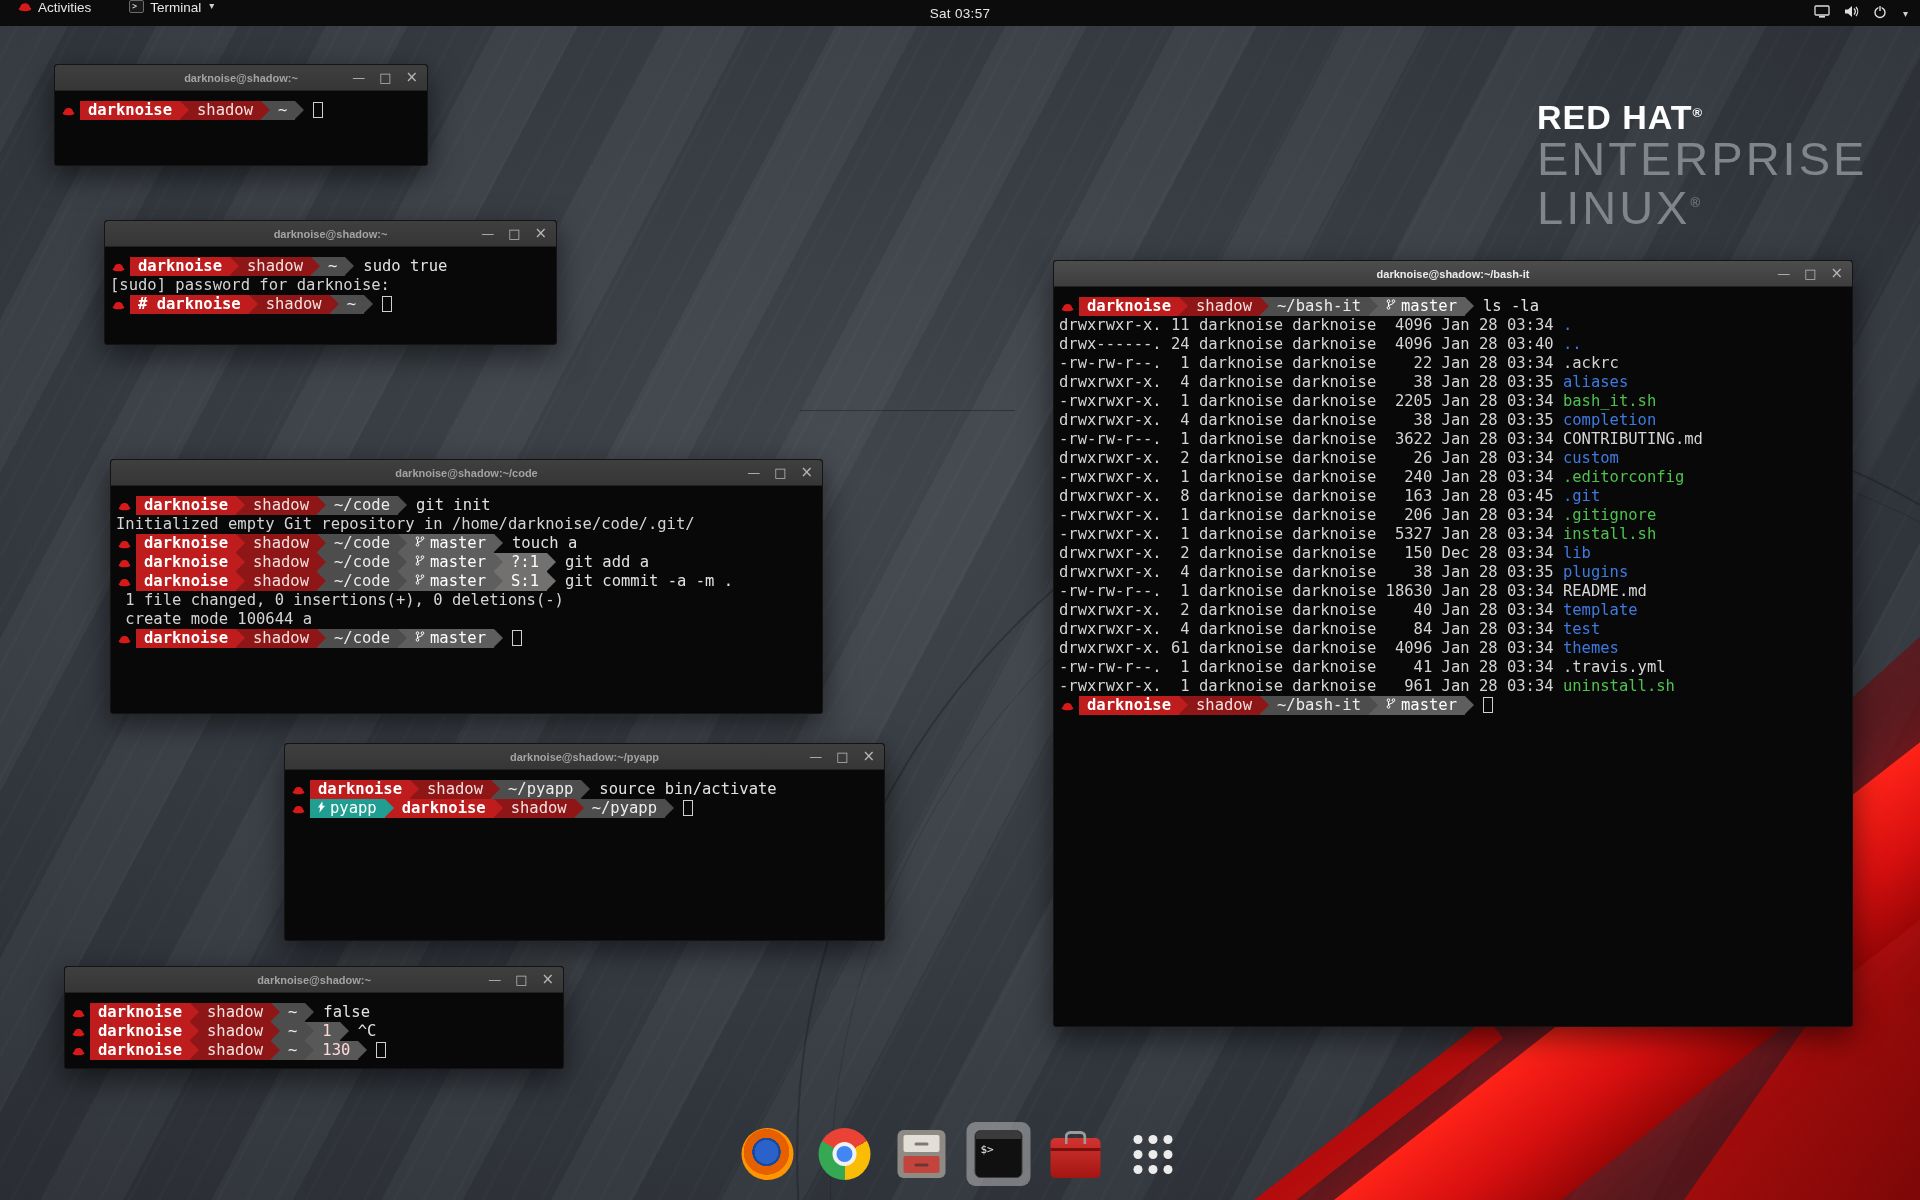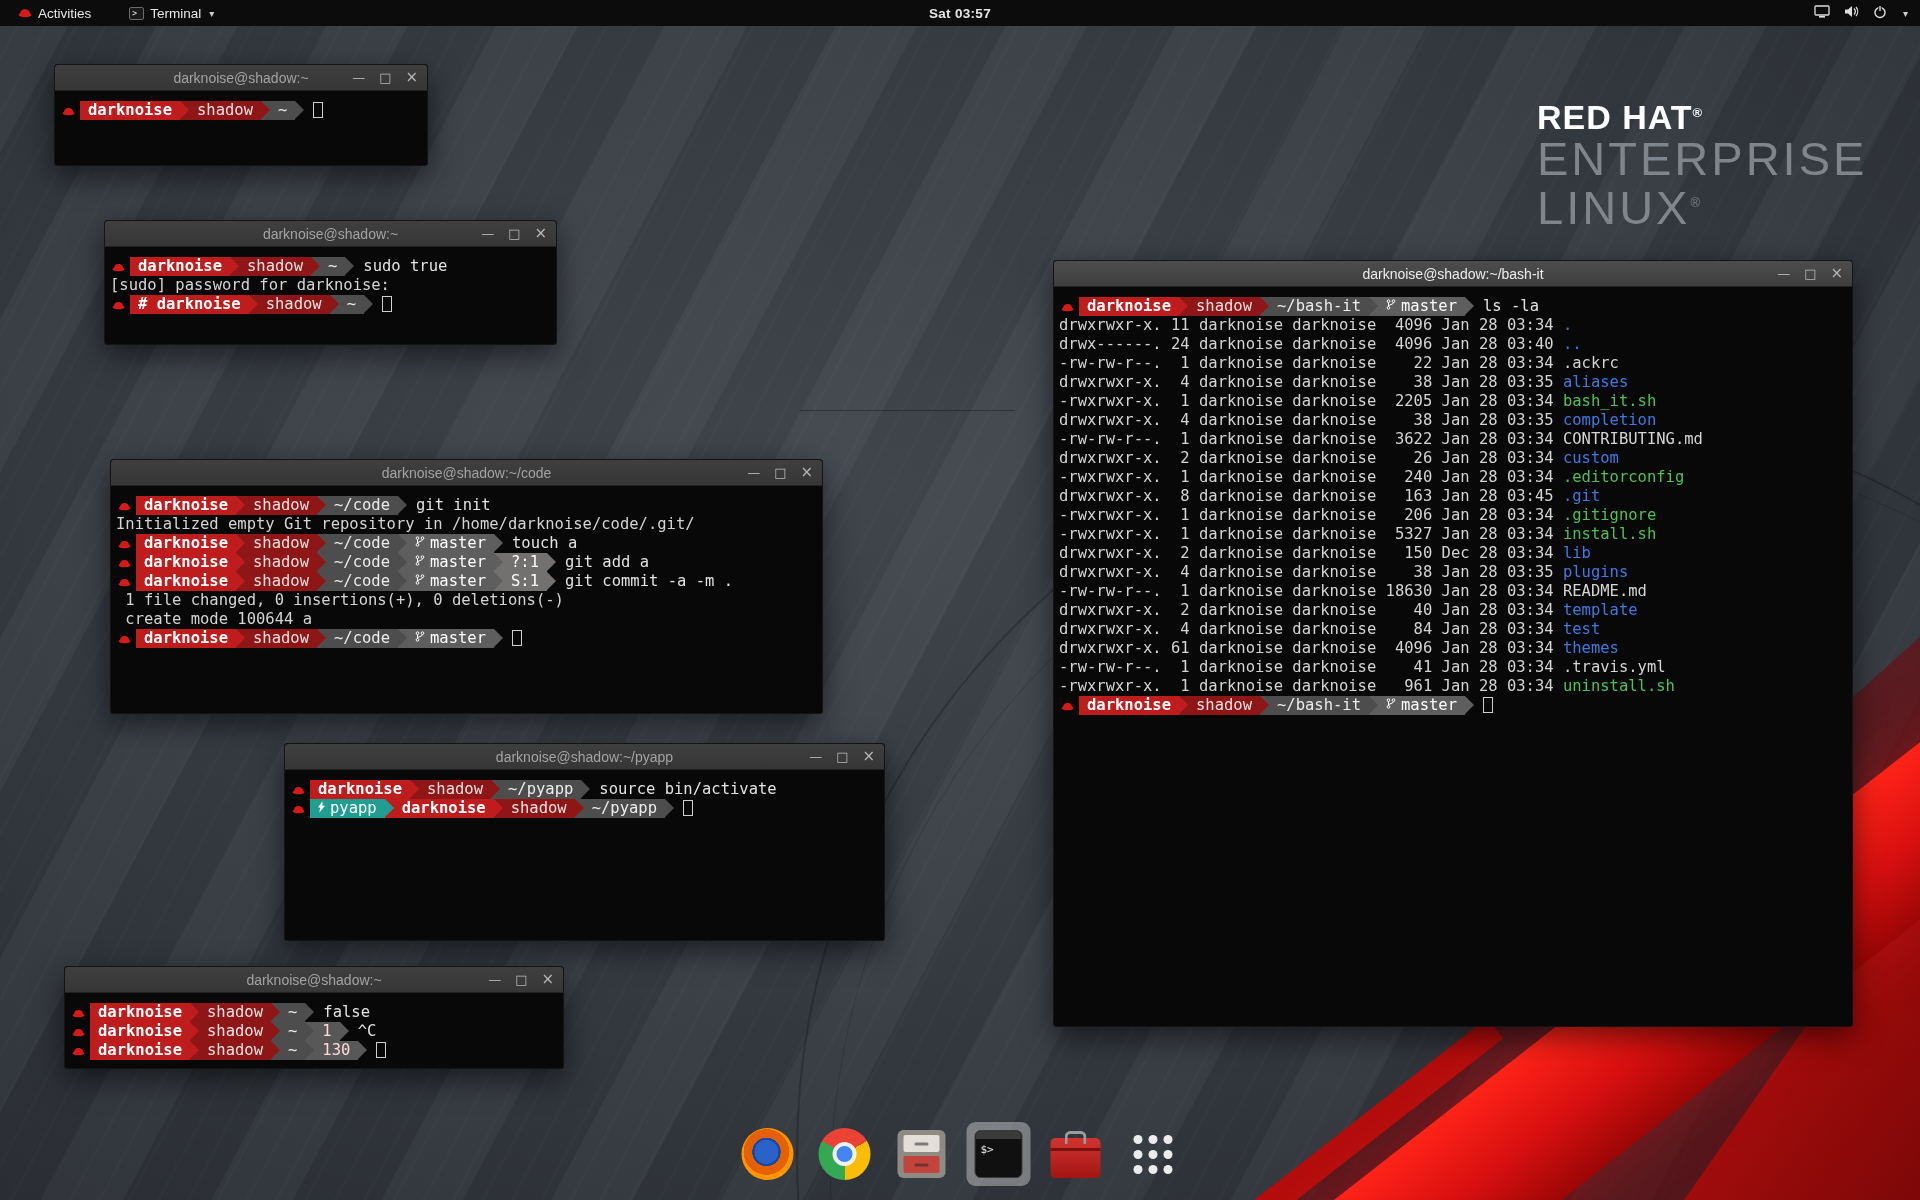--- a/index.html
+++ b/index.html
@@ -20,33 +20,33 @@
   .r4{left:1235px;top:1215px;width:320px;height:26px;background:#b30d0d;transform:rotate(-38deg)}
   .r1{left:1270px;top:1250px;width:1000px;height:140px;background:linear-gradient(to bottom,#ff2318,#d60f0f 55%,#9c0606);transform:rotate(-38deg);box-shadow:0 0 60px rgba(255,30,30,.25)}
   .branding{position:absolute;left:1537px;top:100px;line-height:1.04;user-select:none}
   .brand-row1{font-size:34px;font-weight:bold;color:#fdfdfd;letter-spacing:1px}
   .brand-row{font-size:47px;color:#7f858d;letter-spacing:3px;font-weight:normal}
   .brand-reg{font-size:13px;vertical-align:super;color:inherit}
   
   .topbar{position:absolute;left:0;top:0;width:1920px;height:26px;background:#0c0c0c;color:#e6e6e6;
     display:flex;align-items:center;font-size:13.5px;z-index:50}
   .tb-left{display:flex;align-items:center;gap:22px;padding-left:10px}
-  .tb-btn{display:flex;align-items:center;gap:6px;height:26px;padding:0 8px;cursor:pointer}
+  .tb-btn{display:flex;gap:6px;height:26px;padding:0 8px;cursor:pointer}
   .tb-caret{font-size:10px;color:#cfcfcf;margin-left:2px}
-  .tb-clock{position:absolute;left:50%;transform:translateX(-50%);font-weight:bold;letter-spacing:.3px}
+  .tb-clock{position:absolute;left:50%;transform:translateX(-50%);font-weight:normal;letter-spacing:.3px}
   .tb-right{margin-left:auto;display:flex;align-items:center;gap:14px;padding-right:12px;height:100%}
   .tb-appicon{width:15px;height:13px;background:#191919;border:1px solid #6a6a6a;border-radius:2px;
     color:#e8e8e8;font-size:8px;line-height:11px;text-align:left;padding-left:2px;font-family:"DejaVu Sans Mono",monospace}
   
   .window{position:absolute;background:#080808;border:1px solid #141414;border-radius:3px;
     box-shadow:0 10px 30px rgba(0,0,0,.55);z-index:10}
   .titlebar{height:26px;background:linear-gradient(#3f3f3f,#363636);border-bottom:1px solid #222;
     border-radius:3px 3px 0 0;position:relative;display:flex;align-items:center;justify-content:center}
   .window.focused .titlebar{background:linear-gradient(#4d4d4d,#3d3d3d)}
-  .title{font-size:14px;color:#a3a3a3;font-weight:normal}
+  .title{font-size:11px;color:#a3a3a3;font-weight:bold}
   .window.focused .title{color:#ececec}
   .controls{position:absolute;right:9px;top:0;height:100%;display:flex;align-items:center;gap:14px}
   .ctrl{color:#b7b7b7;font-size:13px;line-height:1;cursor:pointer;font-family:"DejaVu Sans",sans-serif}
   .ctrl.close{font-size:15px}
   .term{padding:10px 0 0 5px;font-family:"DejaVu Sans Mono",monospace;font-size:15.5px;color:#d6d6d6;overflow:hidden;height:calc(100% - 26px)}
   .tline{height:19px;line-height:19px;white-space:pre}
   .seg{display:inline-block;height:19px;line-height:19px;padding:0 8px;color:#fff;vertical-align:top}
   .seg-os{background:transparent;padding:0 5px 0 2px;display:inline-flex;align-items:center}
   .seg-user{background:#bf1d1d;font-weight:bold}
   .seg-host{background:#8e1616;color:#f3e2e2}

